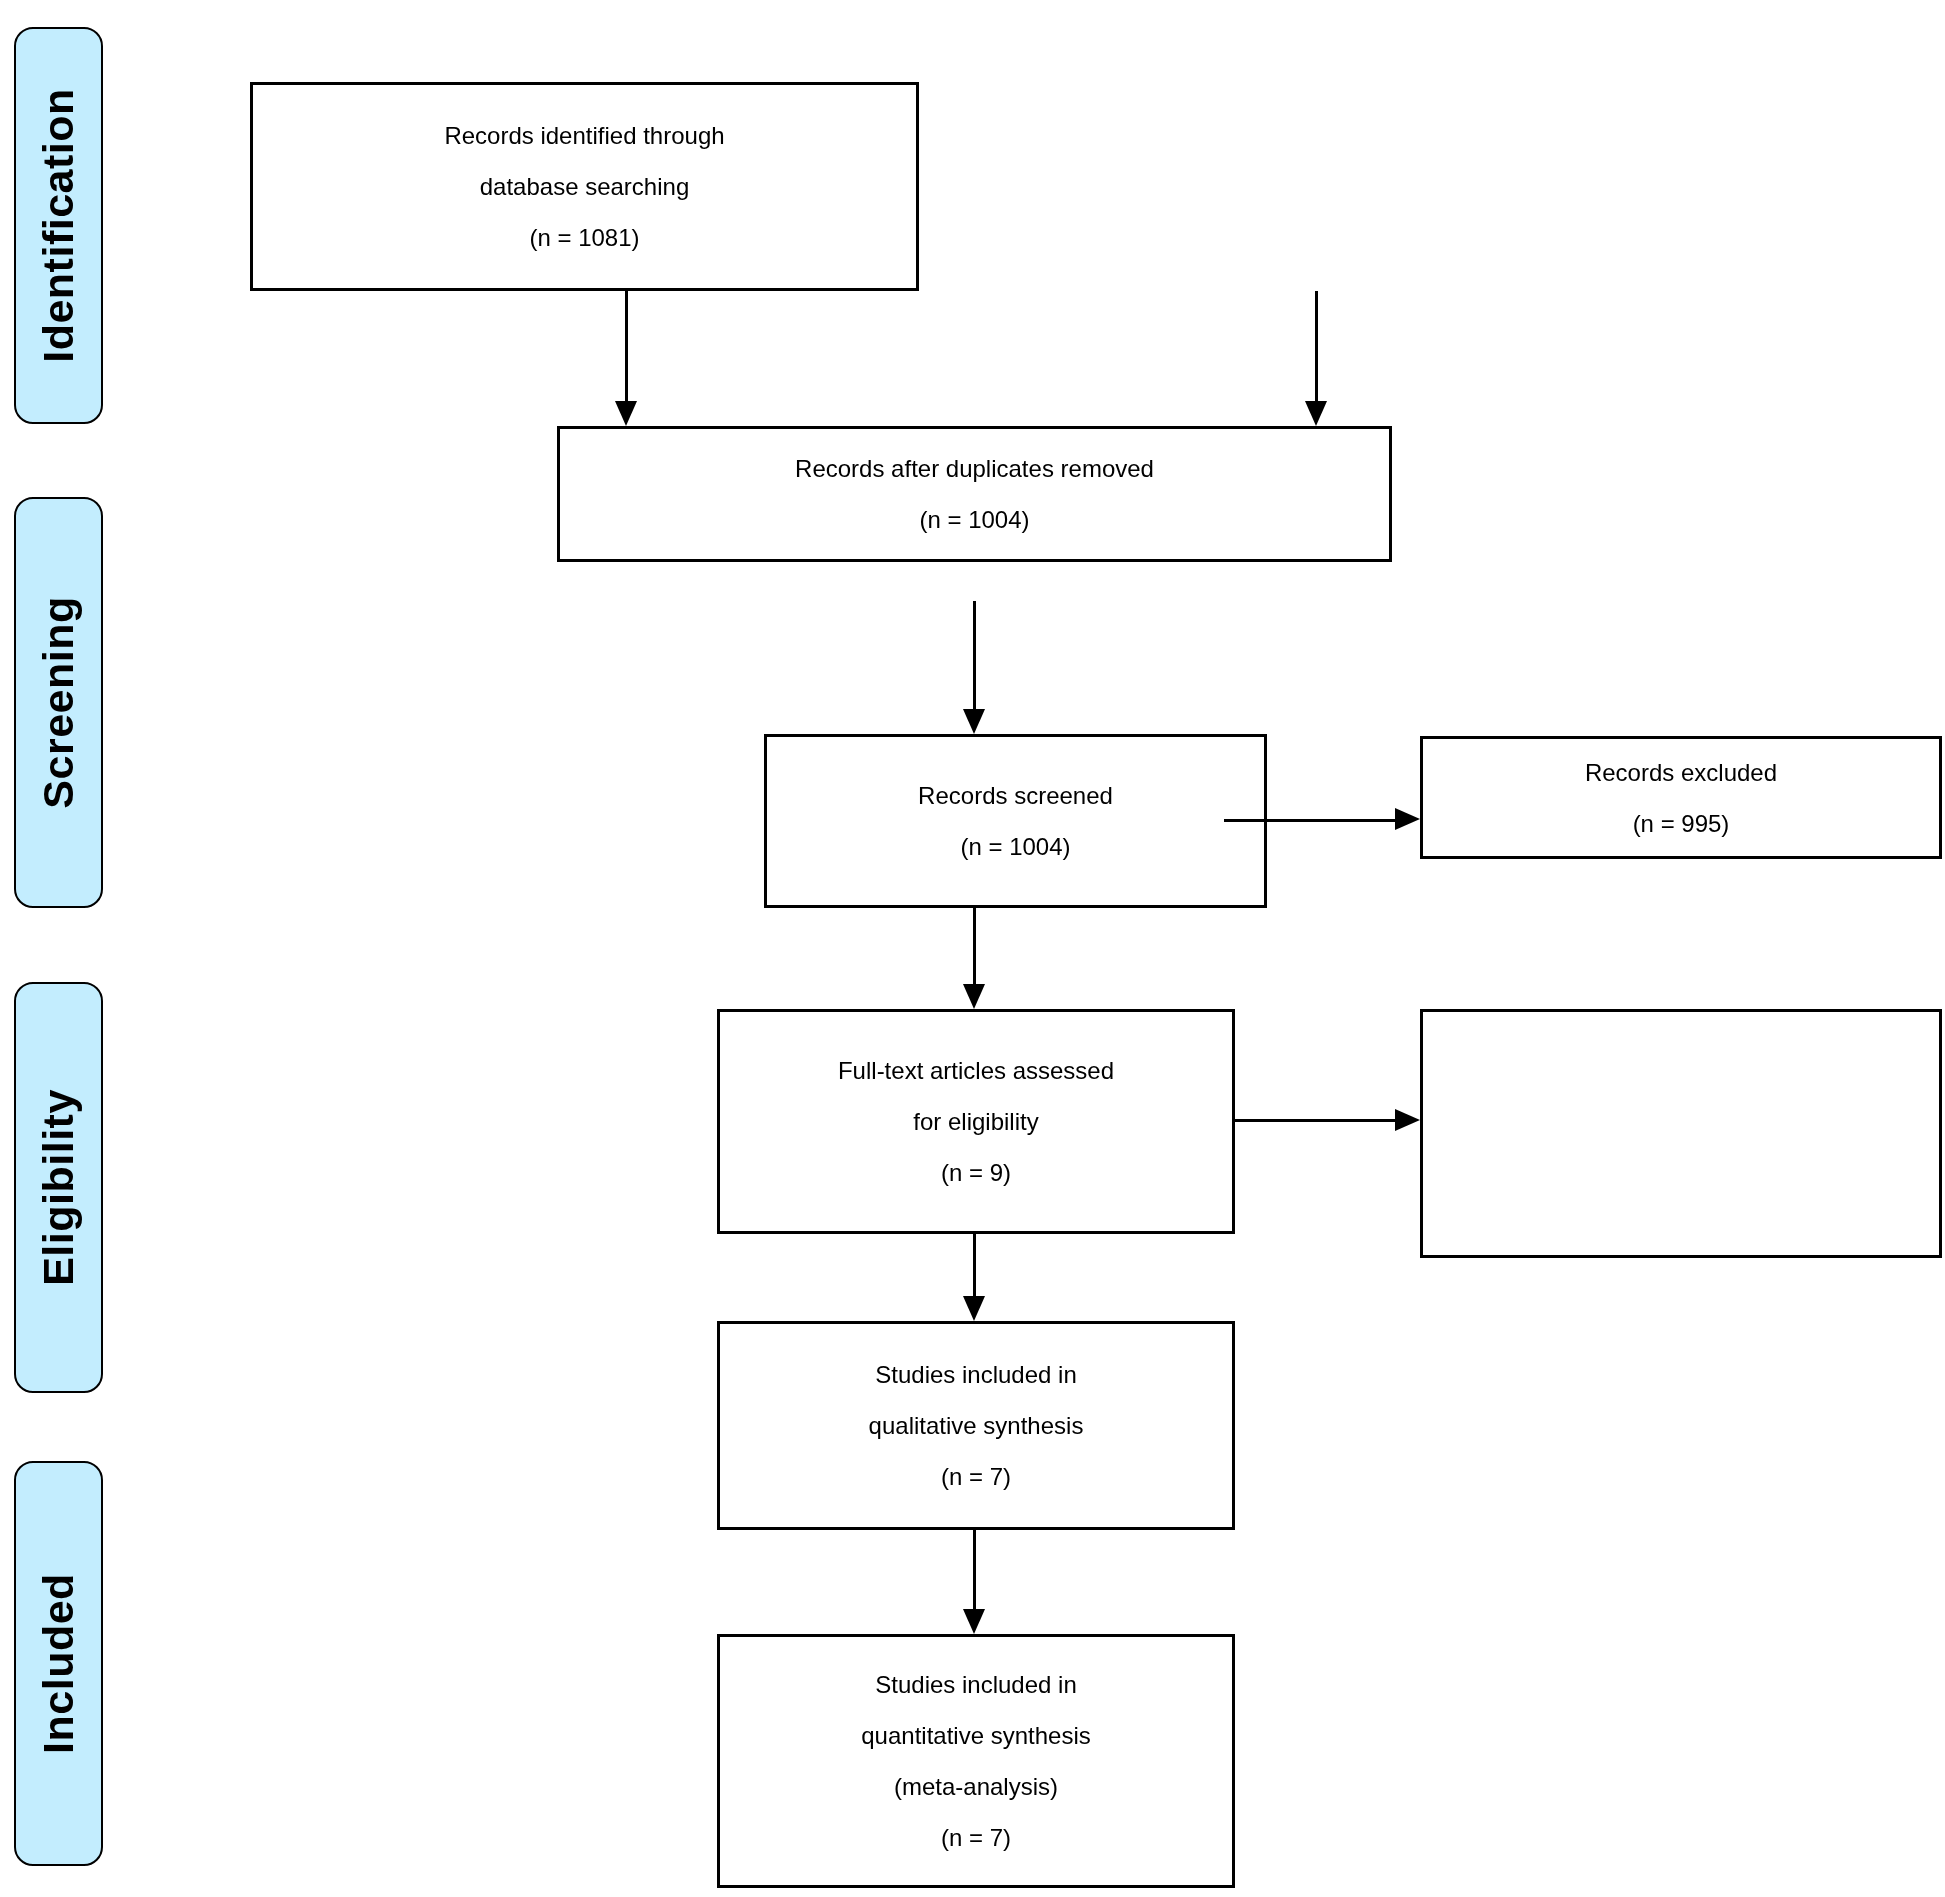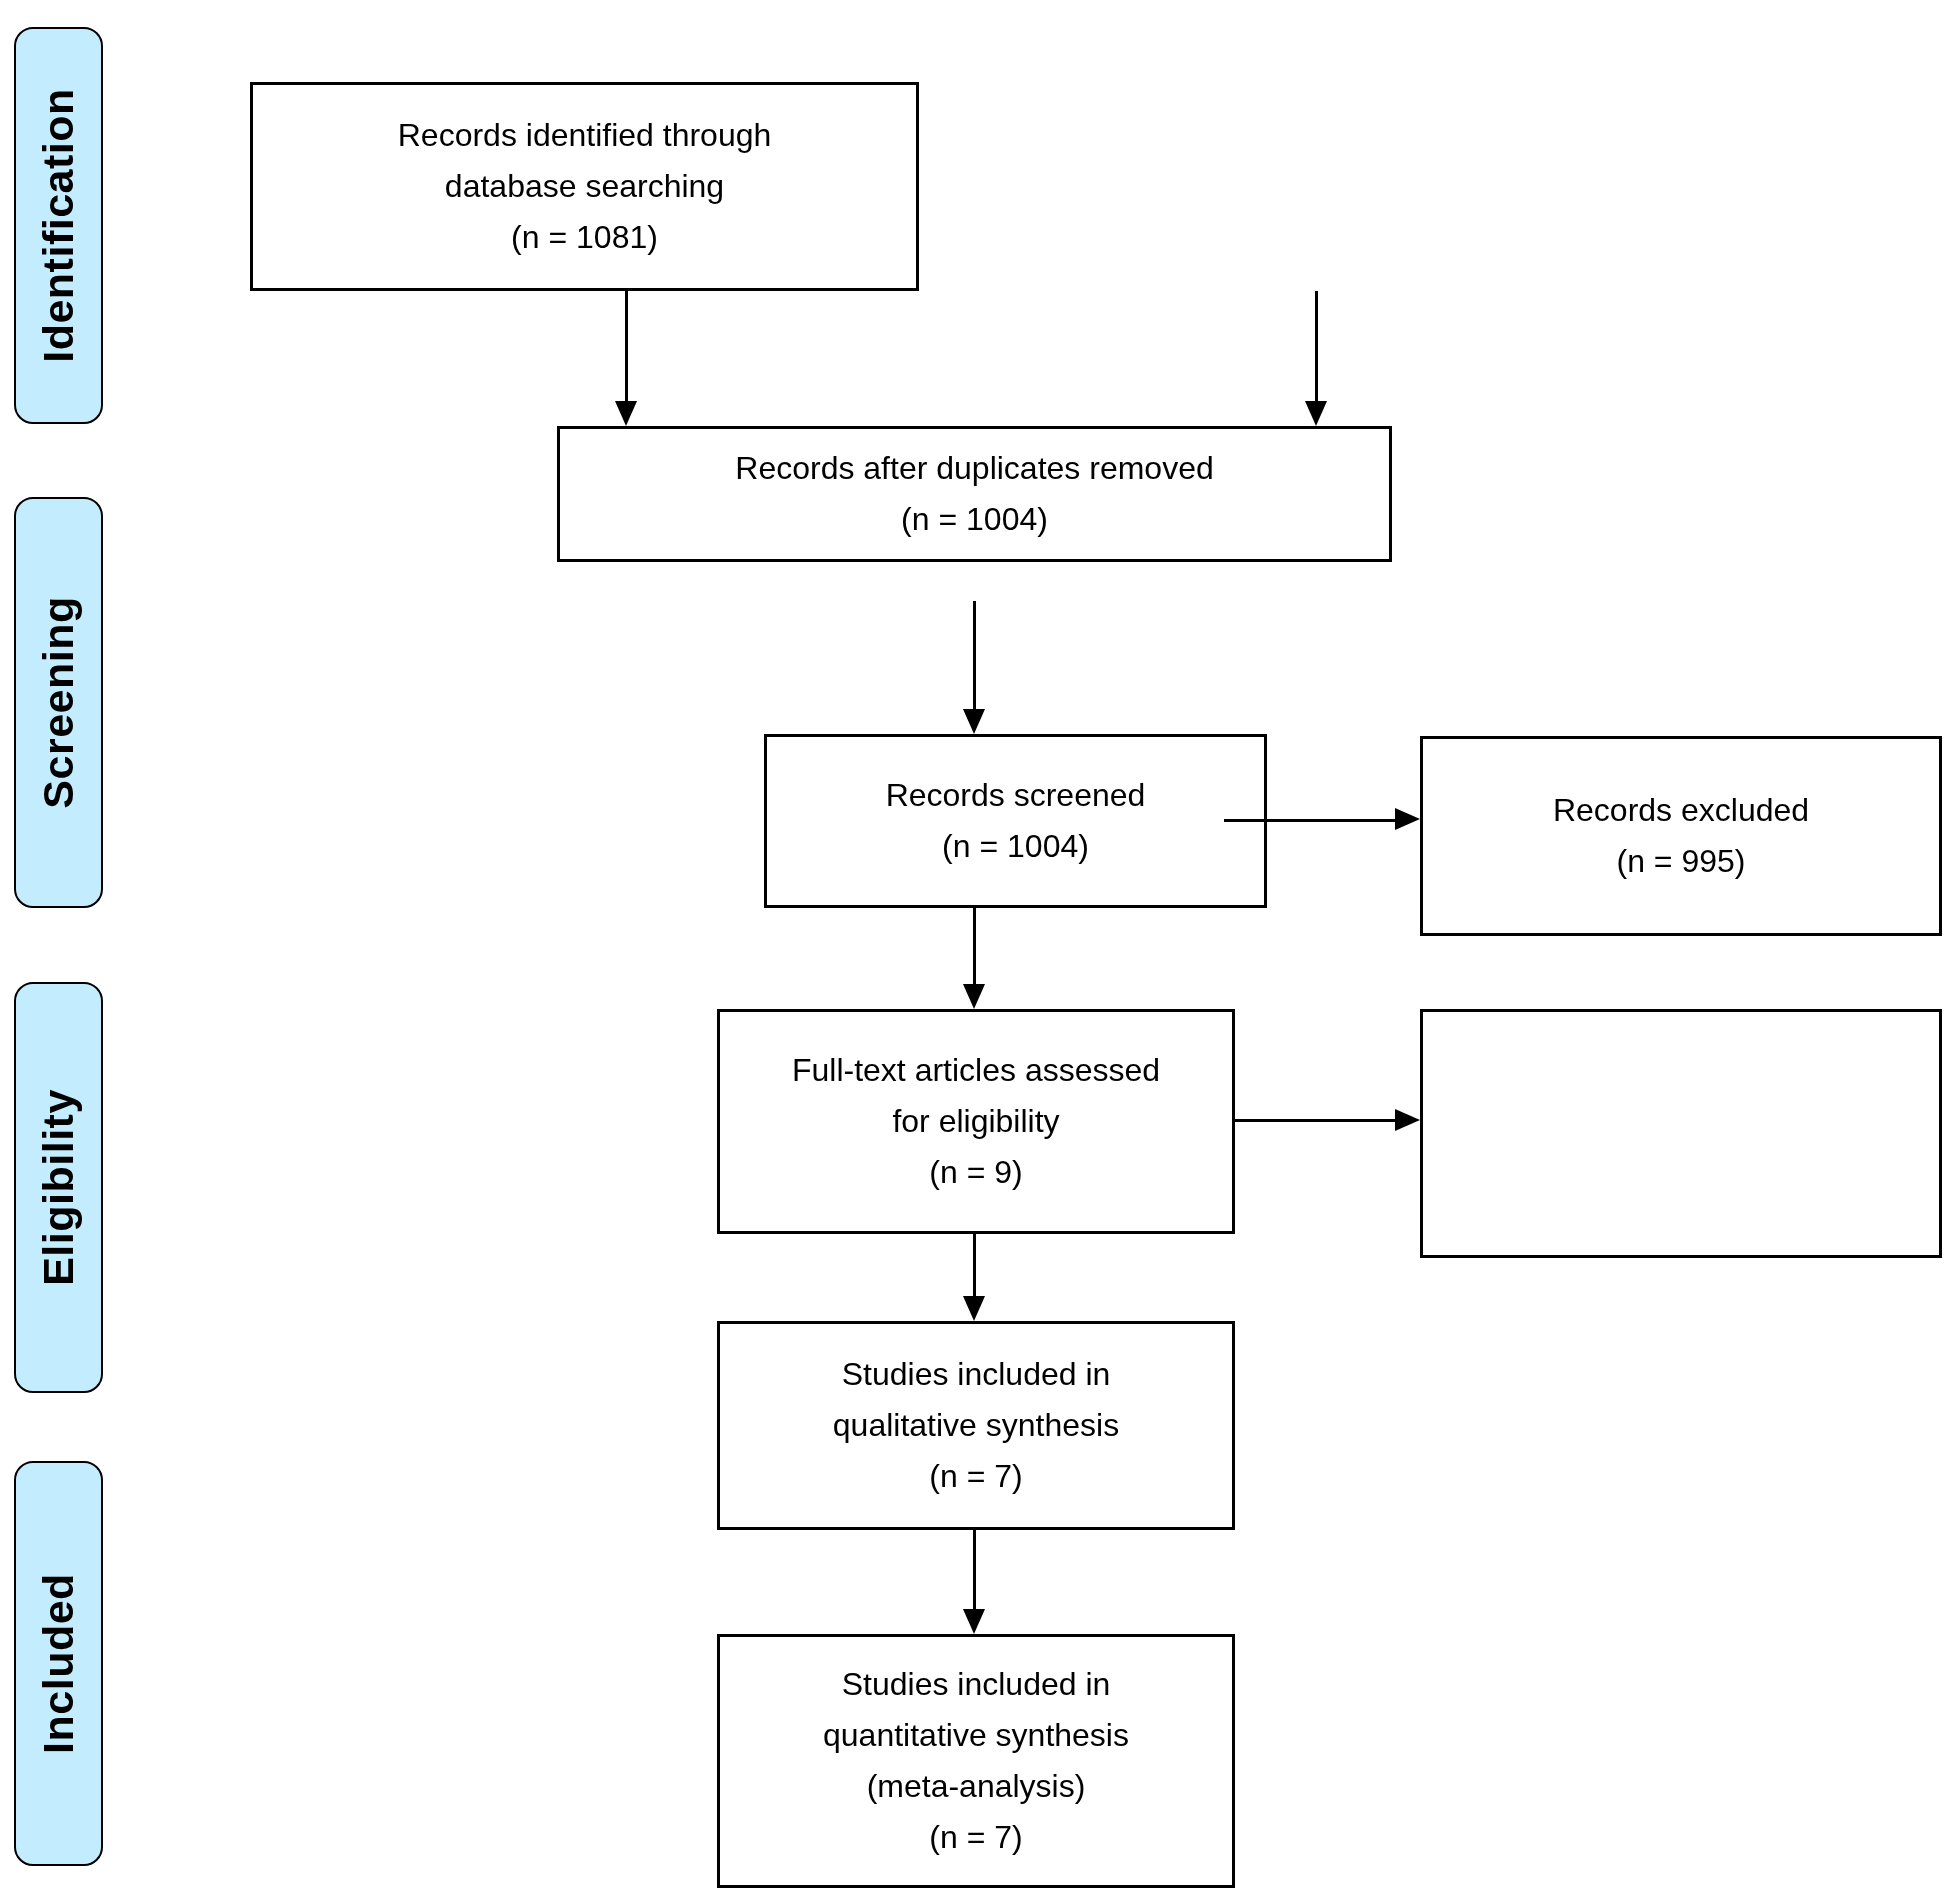--- a/index.html
+++ b/index.html
@@ -44,21 +44,21 @@
   .fbox{
     position:absolute;
     background:var(--box-fill);
     border:3.2px solid var(--box-border);
     box-sizing:border-box;
     display:flex;
     flex-direction:column;
     align-items:center;
     justify-content:center;
     text-align:center;
-    font-size:32px;
+    font-size:24px;
     line-height:51px;
   }
   .fbox .line{white-space:nowrap;}
   .reason-block{margin-top:25.4px;}
   
   .vline{position:absolute;width:2.7px;background:var(--arrow);}
   .hline{position:absolute;height:2.7px;background:var(--arrow);}
   .head-down{
     position:absolute;width:0;height:0;
     border-left:11.8px solid transparent;
@@ -100,21 +100,21 @@
   <div class="fbox" style="left:557px;top:426px;width:835px;height:136px;">
     <div class="line">Records after duplicates removed</div>
     <div class="line">(n = 1004)</div>
   </div>
 
   <div class="fbox" style="left:720px;top:734px;width:503px;height:174px;margin-left:44px;">
     <div class="line">Records screened</div>
     <div class="line">(n = 1004)</div>
   </div>
 
-  <div class="fbox" style="left:1420px;top:736px;width:522px;height:200px;text-align:right;">
+  <div class="fbox" style="left:1420px;top:736px;width:522px;height:123px;text-align:right;">
     <div class="line">Records excluded</div>
     <div class="line">(n = 995)</div>
   </div>
 
   <div class="fbox" style="left:717px;top:1009px;width:518px;height:225px;">
     <div class="line">Full-text articles assessed</div>
     <div class="line">for eligibility</div>
     <div class="line">(n = 9)</div>
   </div>
 

